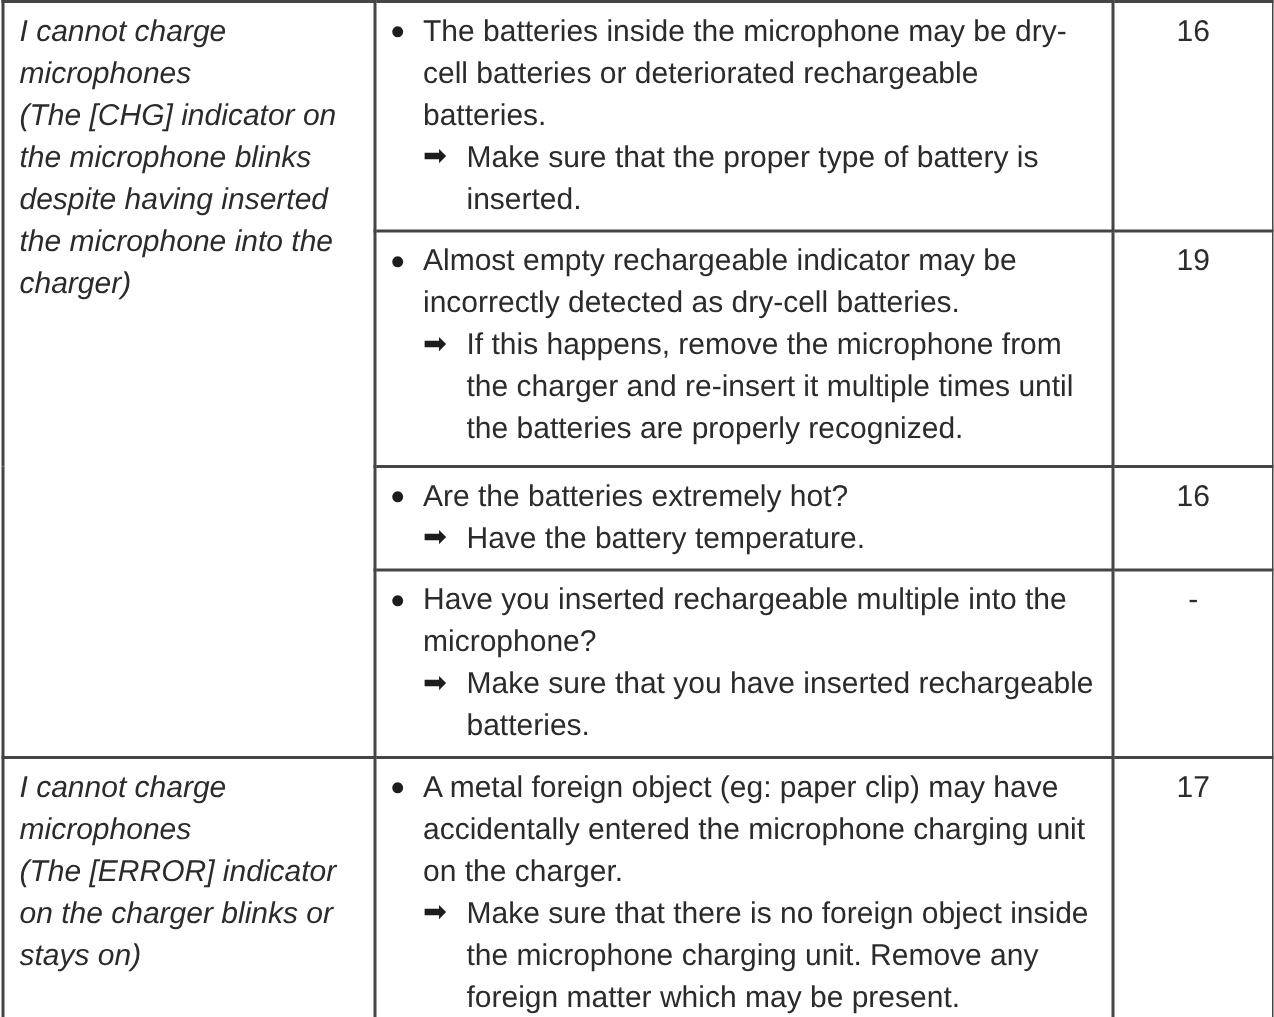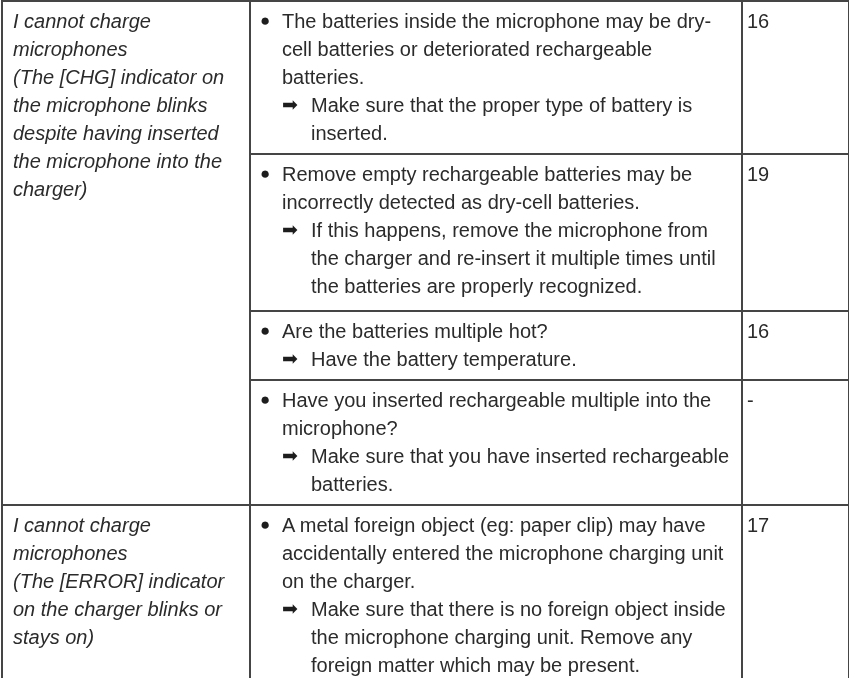--- a/index.html
+++ b/index.html
@@ -38,21 +38,21 @@
   td.problem-cell {
     padding: 5px 10px 6px 10px;
     white-space: pre-line;
     font-style: italic;
   }
   td.cause-cell {
     padding: 5px 8px 6px 8px;
   }
   td.page-cell {
     padding: 5px 4px 4px 4px;
-    text-align: left;
+    text-align: center;
   }
   .cause {
     position: relative;
     padding-left: 23px;
   }
   .bullet {
     position: absolute;
     left: 1px;
     top: 0px;
     font-size: 17px;
@@ -100,33 +100,33 @@
         <div class="solution">
           <span class="arrow">➡</span><span>Make sure that the proper type of battery is inserted.</span>
         </div>
       </td>
       <td class="page-cell">16</td>
     </tr>
 
     <tr class="r2">
       <td class="cause-cell">
         <div class="cause">
-          <span class="bullet">●</span><span>Remove empty rechargeable batteries may be incorrectly detected as dry-cell batteries.</span>
+          <span class="bullet">●</span><span>Almost empty rechargeable indicator may be incorrectly detected as dry-cell batteries.</span>
         </div>
         <div class="solution">
           <span class="arrow">➡</span><span>If this happens, remove the microphone from the charger and re-insert it multiple times until the batteries are properly recognized.</span>
         </div>
       </td>
       <td class="page-cell">19</td>
     </tr>
 
     <tr class="r3">
       <td class="cause-cell">
         <div class="cause">
-          <span class="bullet">●</span><span>Are the batteries multiple hot?</span>
+          <span class="bullet">●</span><span>Are the batteries extremely hot?</span>
         </div>
         <div class="solution">
           <span class="arrow">➡</span><span>Have the battery temperature.</span>
         </div>
       </td>
       <td class="page-cell">16</td>
     </tr>
 
     <tr class="r4">
       <td class="cause-cell">

